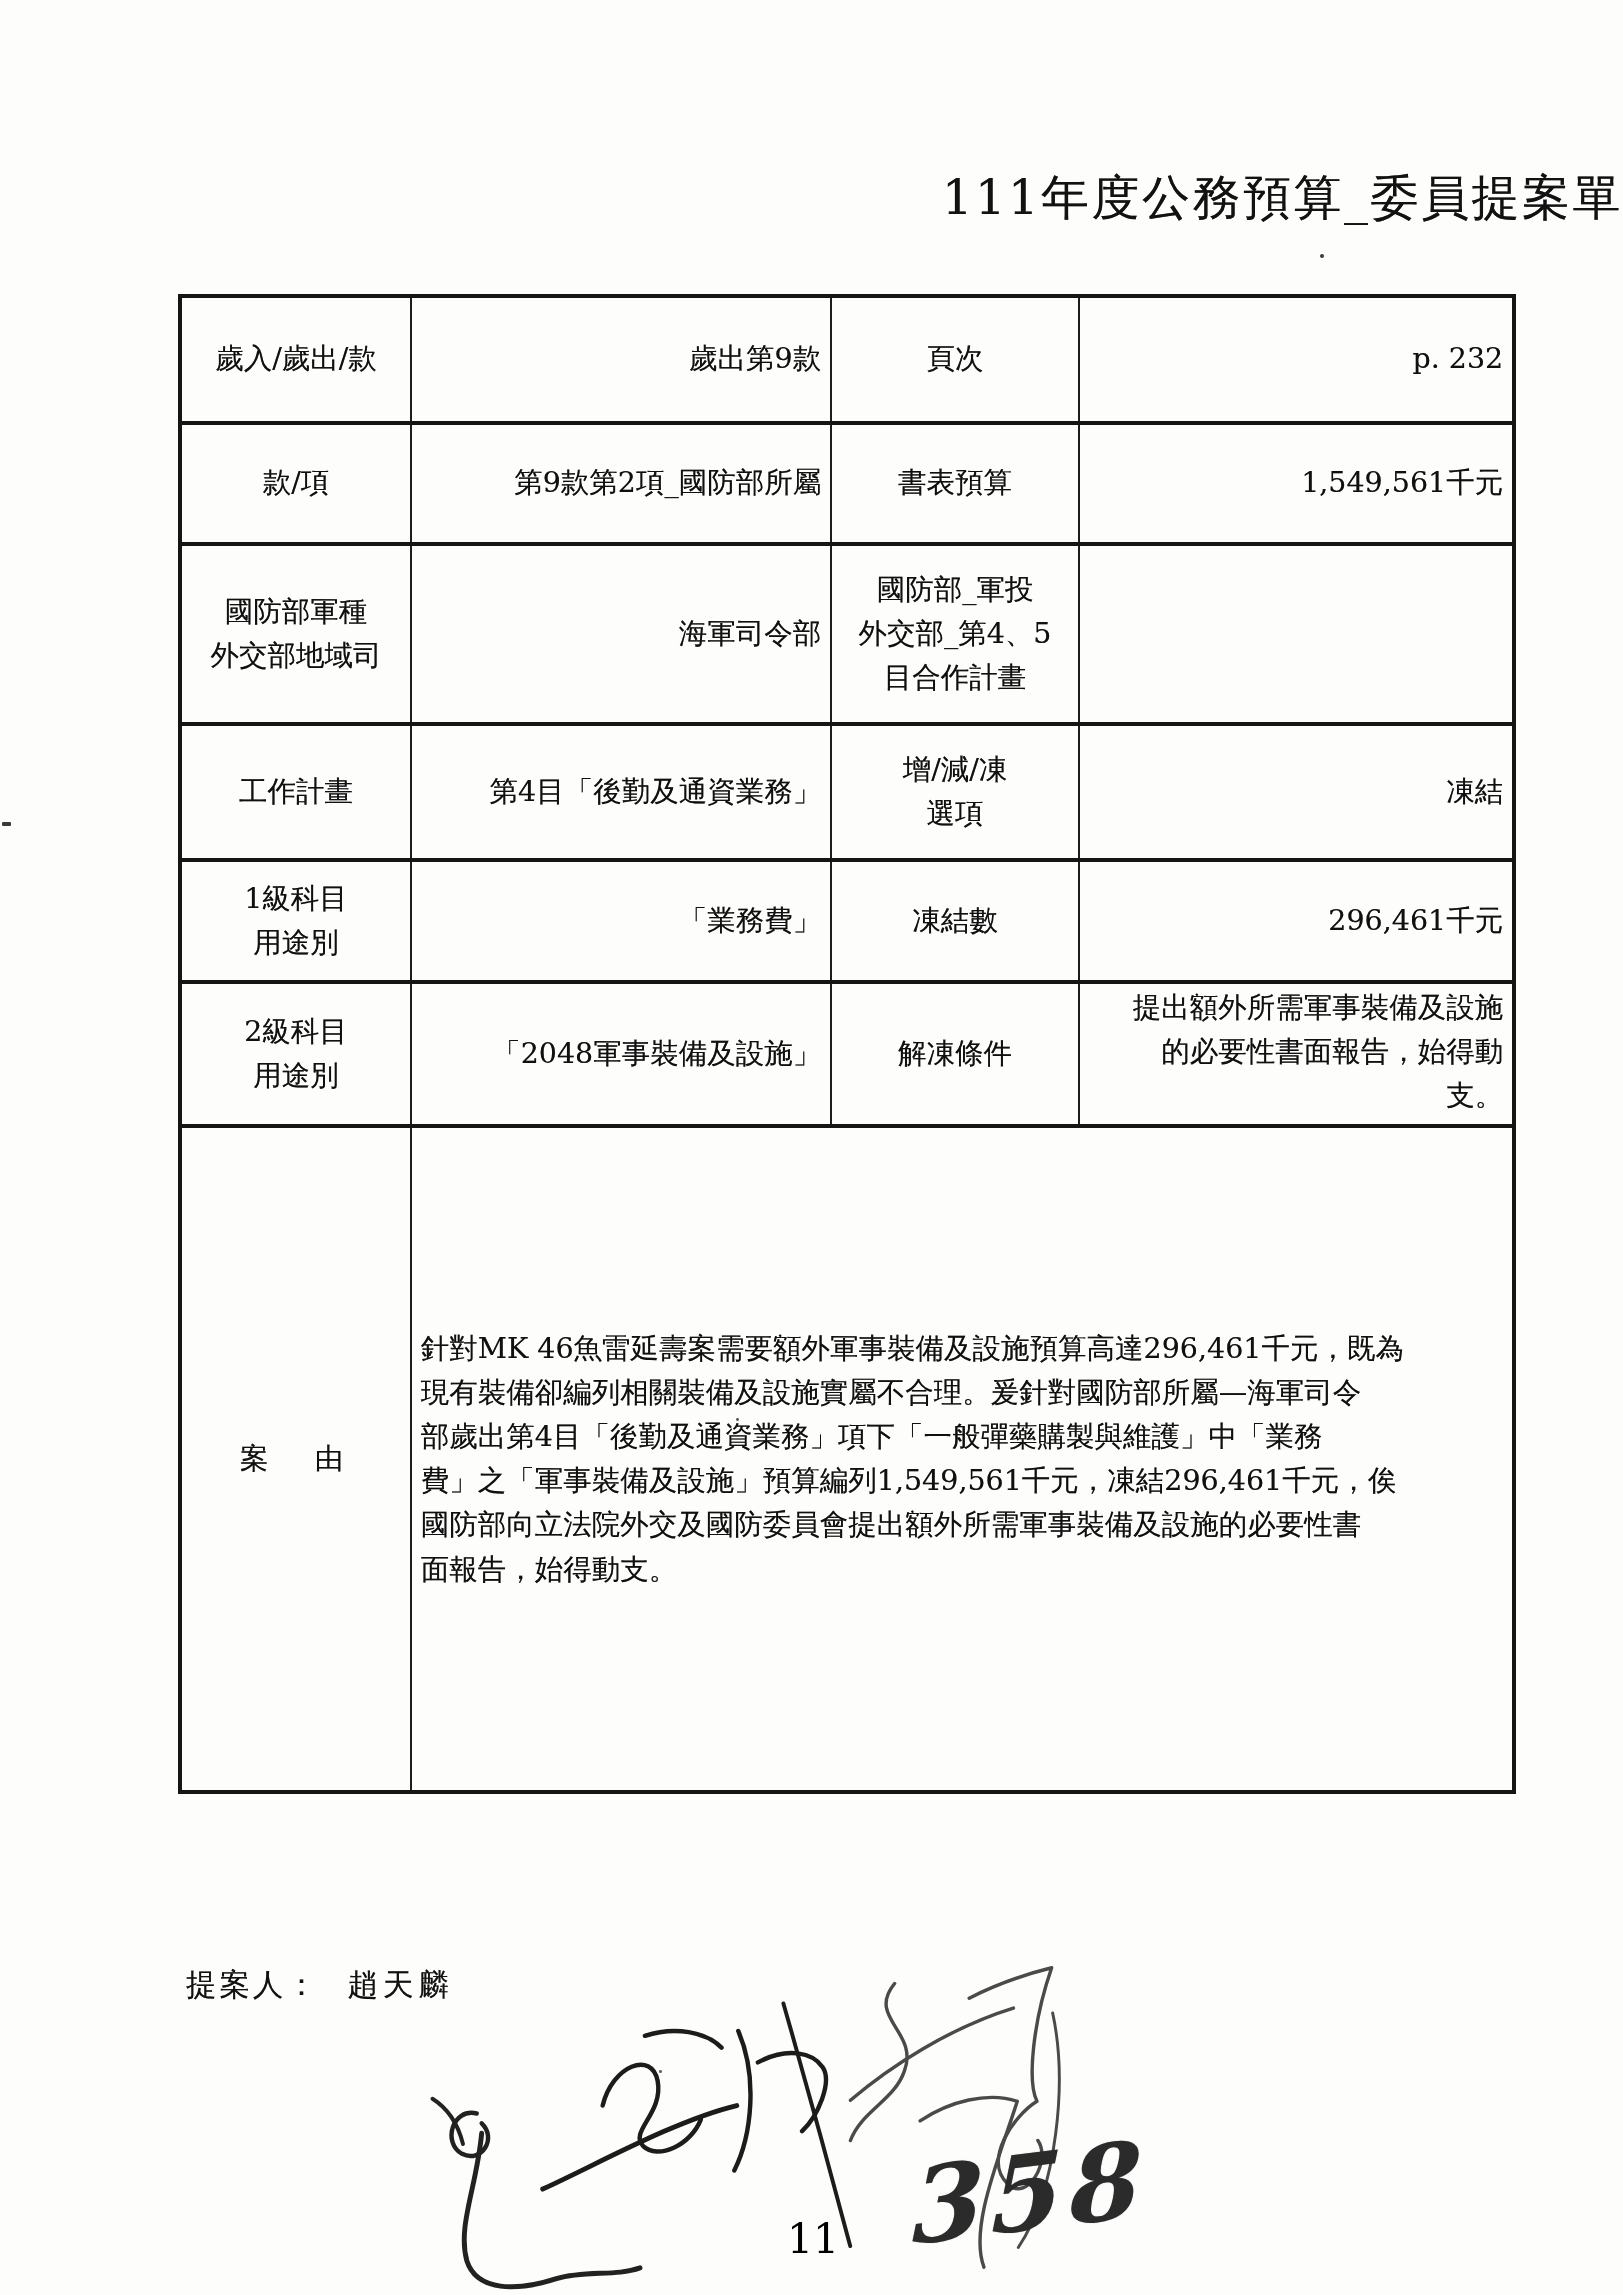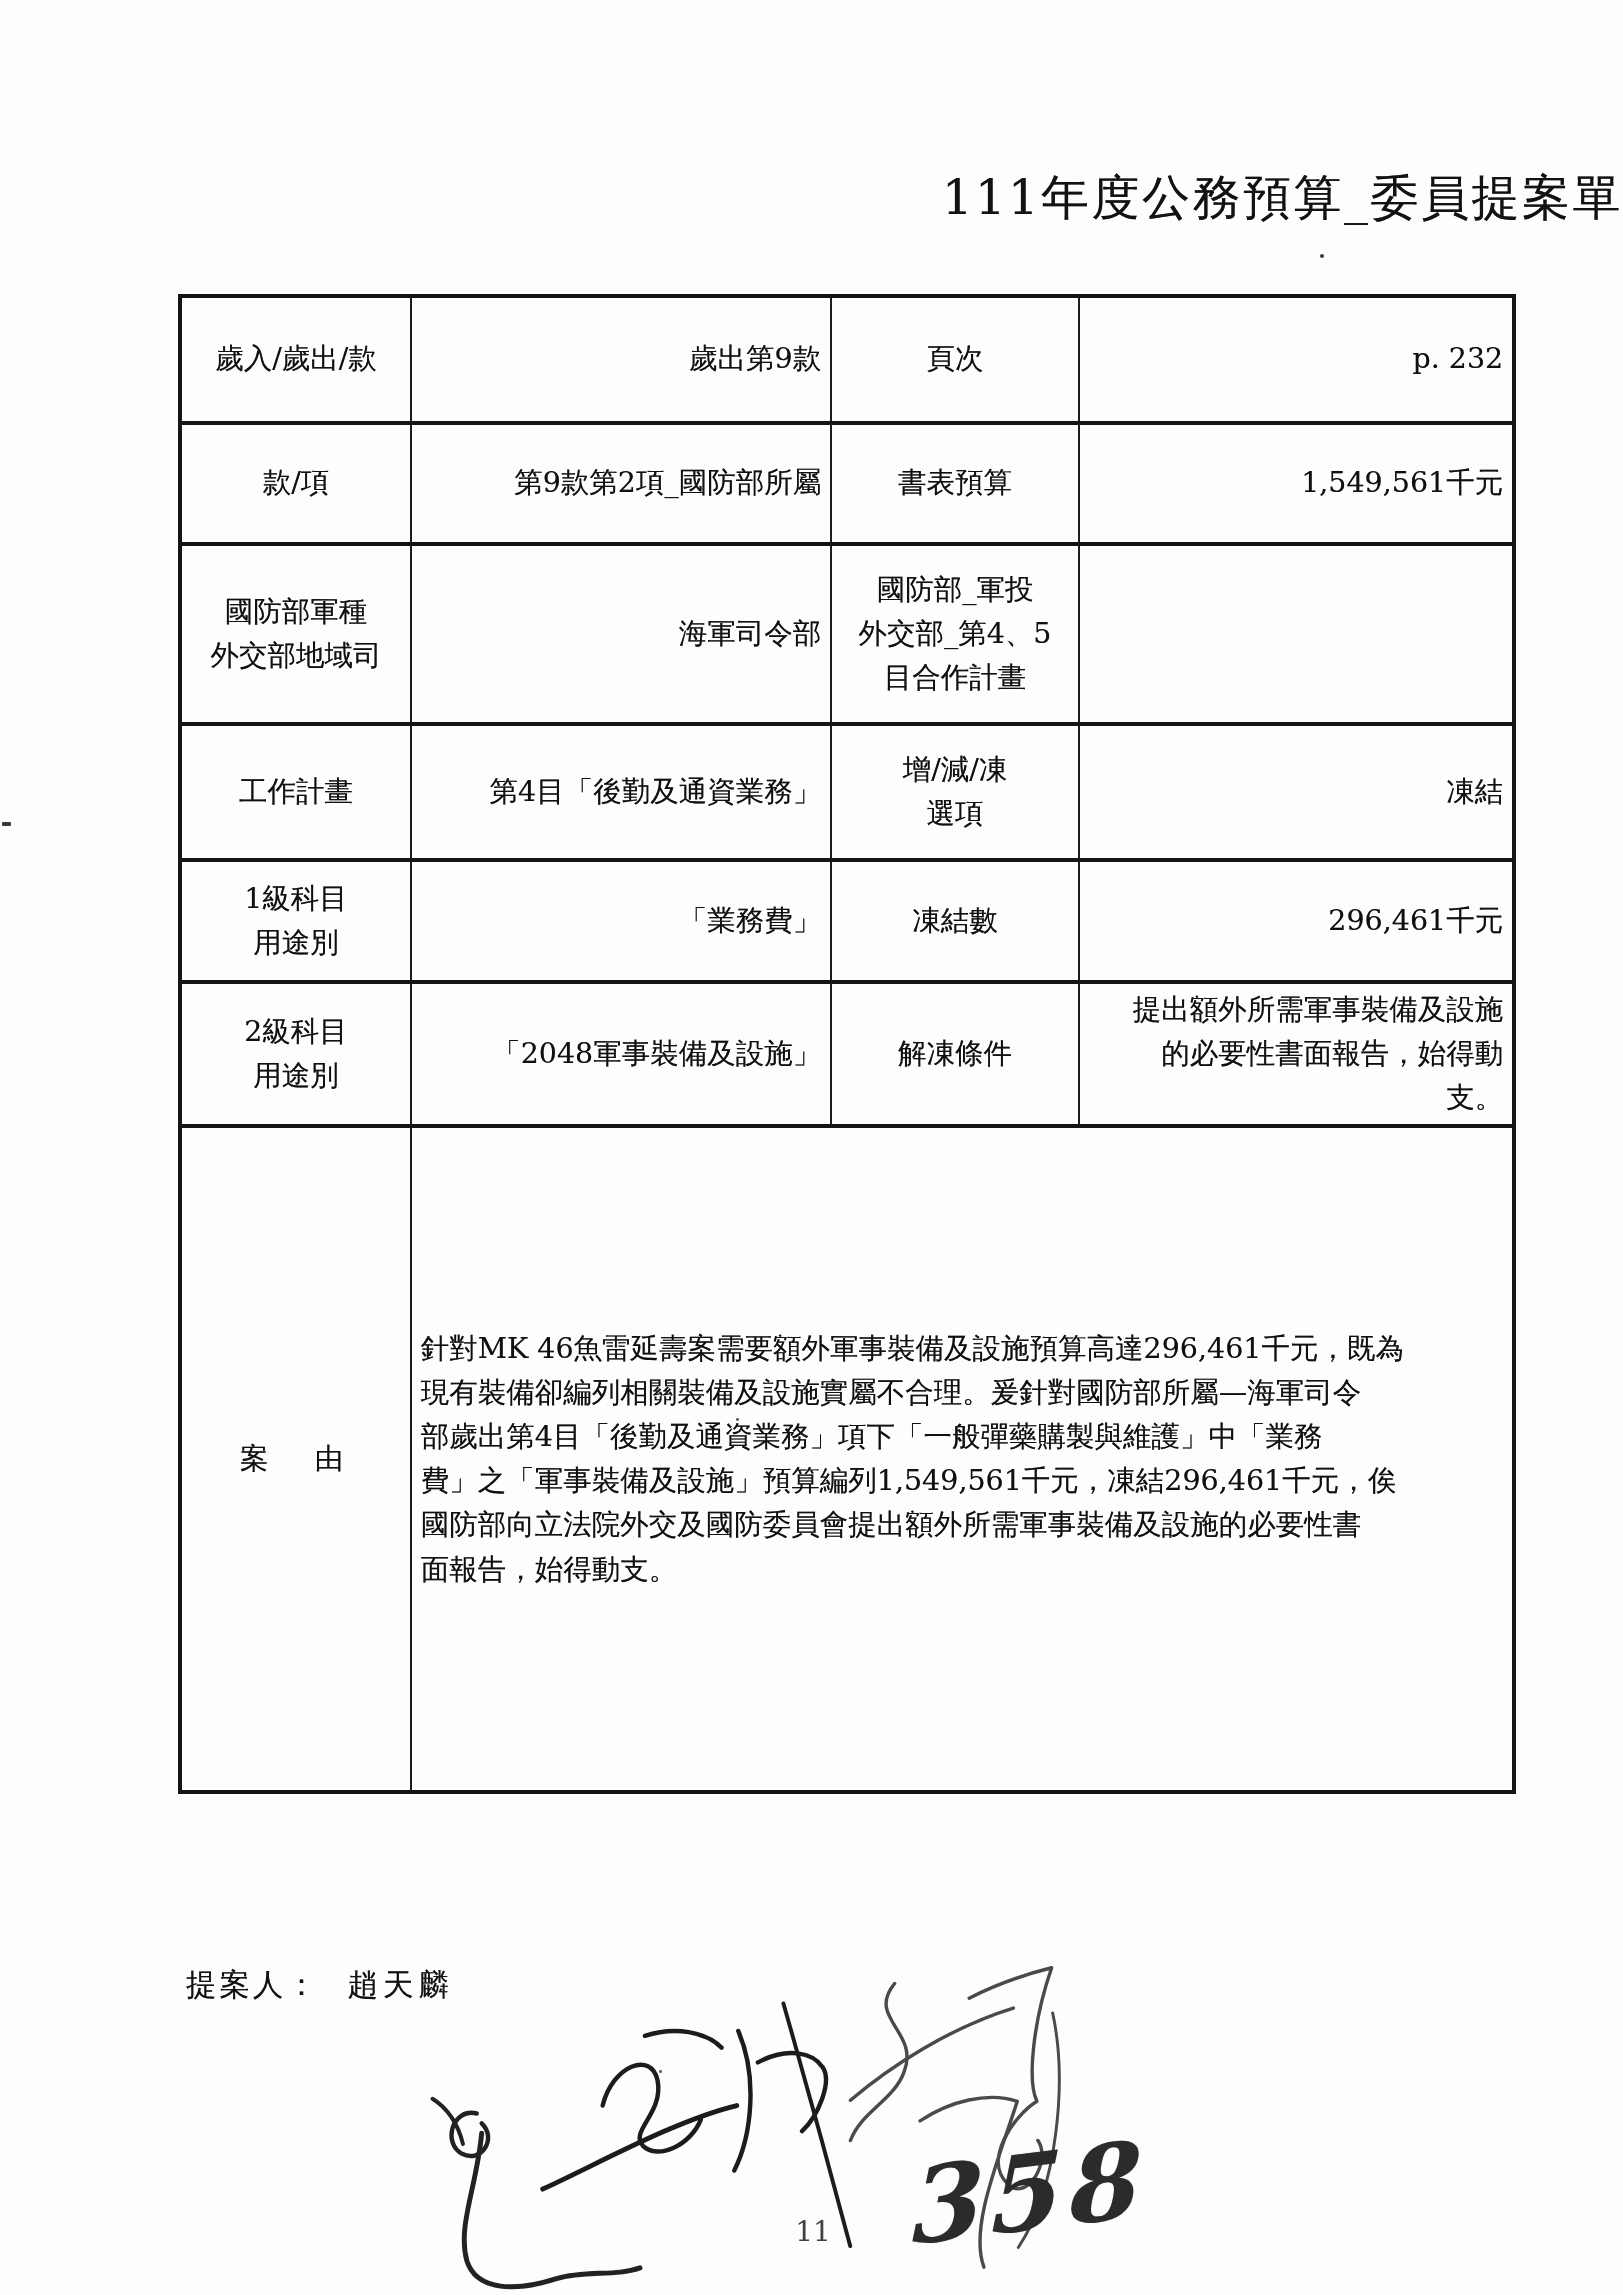--- a/index.html
+++ b/index.html
@@ -22,21 +22,21 @@
   table.sheet td{
     border-left:2px solid #1c1c1c;border-right:2px solid #1c1c1c;
     border-top:4.4px solid #151515;border-bottom:4.4px solid #151515;
     font-size:28.5px;line-height:1.55;vertical-align:middle;
     padding:3.9px 8.8px;color:#101010;
     text-shadow:0 0 0.5px rgba(0,0,0,.5);
   }
   .lab{text-align:center;padding:3.9px 2.9px;}
   .val{text-align:right;padding-left:16.7px;}
   .pre{white-space:pre-line;}
-  .tight{line-height:1.5;font-size:27.5px;padding-right:12.8px;}
+  .tight{line-height:1.5;font-size:27.5px;padding-right:12.8px;font-family:Liberation Mono, monospace;}
   .r0{height:127px}.r1{height:121px}.r2{height:180px}.r3{height:136px}
   .r4{height:123px}.r5{height:122px}.r6{height:126px}.r7{height:666px}
   .case-label{font-size:33px;letter-spacing:8.8px;}
   .case-text{
     vertical-align:top;padding:4.9px 19.7px 0 21.6px;
     line-height:109px;font-size:28.5px;white-space:pre-line;
   }
   .proposer{
     position:absolute;left:186px;top:1965px;
     font-size:30.5px;letter-spacing:2.9px;white-space:nowrap;
@@ -46,21 +46,21 @@
   .sig{position:absolute;pointer-events:none;}
   .sig path{fill:none;stroke-linecap:round;stroke-linejoin:round;}
   .hand-number{
     position:absolute;left:912px;top:2133px;width:206px;
     font-size:104px;font-style:italic;font-weight:bold;color:#2b2b2b;
     transform:rotate(-7deg) skewX(-8deg);letter-spacing:6.9px;
     text-shadow:0 0 1px rgba(0,0,0,.35);
   }
   .pageno{
     position:absolute;left:769px;top:2215px;width:88px;
-    text-align:center;font-size:28px;color:#404040;
+    text-align:center;font-size:41px;color:#000000;
   }
   .speck{position:absolute;background:#3a3a3a;border-radius:50%;}
 </style>
 </head>
 <body>
 
 <div class="page">
 
   <h1 class="title">111年度公務預算_委員提案單</h1>
 

